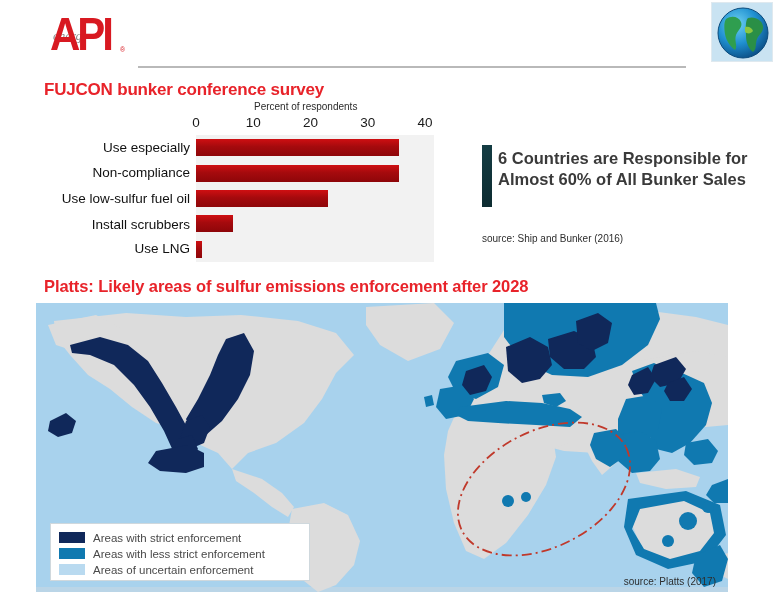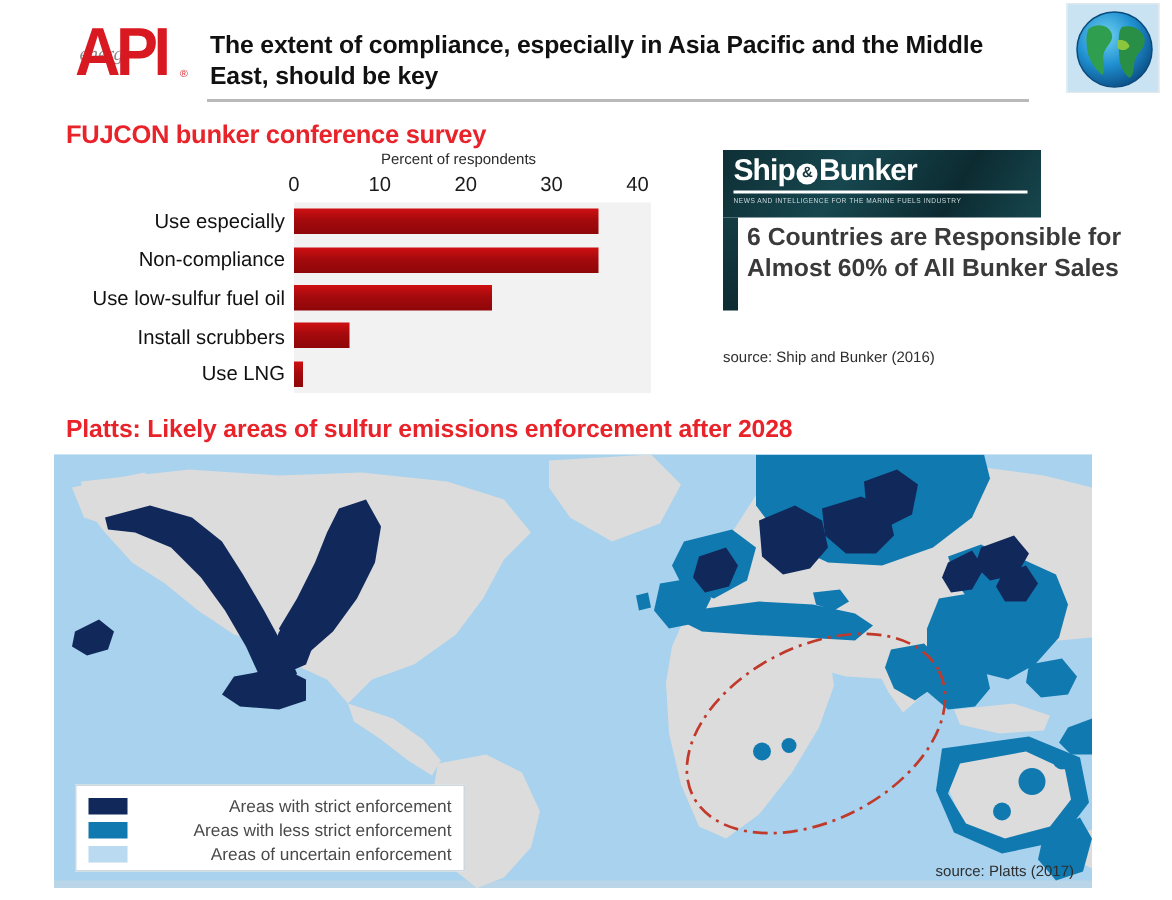--- a/index.html
+++ b/index.html
@@ -153,42 +153,41 @@
   }
   #map-svg { position: absolute; left: 0; top: 0; }
 
   #map-legend {
     position: absolute; left: 14px; top: 220px;
     width: 260px; height: 58px;
     background: #ffffff;
     border: 1px solid #cfd8dd;
     padding: 6px 8px;
   }
-  .legend-row { display: flex; align-items: center; height: 15px; margin-bottom: 1px; justify-content: space-between; }
+  .legend-row { display: flex; align-items: center; height: 15px; margin-bottom: 1px; }
   .legend-swatch { width: 26px; height: 11px; margin-right: 8px; flex: none; }
   .legend-text { font-size: 11.5px; color: #4a4a4a; white-space: nowrap; }
   #map-source {
     position: absolute; right: 12px; bottom: 5px;
     font-size: 10px; color: #2e2e2e;
   }
 </style>
 </head>
 <body>
 
 <div id="slide">
 
   <div id="header">
 
     <div id="api-logo">
       <span id="api-energy">energy</span>
       <span id="api-mark">API</span>
       <span id="api-reg">®</span>
     </div>
 
-    <div id="header-title">The extent of compliance, especially in Asia Pacific and the Middle East, should be key</div>
     <div id="header-rule"></div>
 
     <div id="globe-box">
       <svg width="62" height="60" viewBox="0 0 62 60">
         <defs>
           <radialGradient id="oceanG" cx="38%" cy="32%" r="72%">
             <stop offset="0%" stop-color="#6fd2f2"></stop>
             <stop offset="55%" stop-color="#1f8fd0"></stop>
             <stop offset="100%" stop-color="#0b4f86"></stop>
           </radialGradient>
@@ -225,27 +224,20 @@
   <div id="plot-area">
       <div class="bar" style="top: 4.2px; width: 203.237px;"></div>
       <div class="bar" style="top: 29.6px; width: 203.237px;"></div>
       <div class="bar" style="top: 55px; width: 131.675px;"></div>
       <div class="bar" style="top: 80.4px; width: 37.2125px;"></div>
       <div class="bar" style="top: 105.8px; width: 5.725px;"></div>
     </div>
 
 
   <div id="sb-panel">
-    <div id="sb-logo">
-      <div id="sb-logo-text">
-        <span>Ship</span><span id="sb-amp">&amp;</span><span>Bunker</span>
-      </div>
-      <div id="sb-underline"></div>
-      <div id="sb-tagline">NEWS AND INTELLIGENCE FOR THE MARINE FUELS INDUSTRY</div>
-    </div>
     <div id="sb-left-rail"></div>
     <div id="sb-headline">6 Countries are Responsible for Almost 60% of All Bunker Sales</div>
   </div>
   <div id="sb-source">source:  Ship and Bunker (2016)</div>
 
   <div id="map-title">Platts:  Likely areas of sulfur emissions enforcement after 2028</div>
 
   <div id="map-box">
     <svg id="map-svg" width="692" height="289" viewBox="0 0 692 289">
       <rect x="0" y="0" width="692" height="289" fill="#a8d2ed"></rect>

